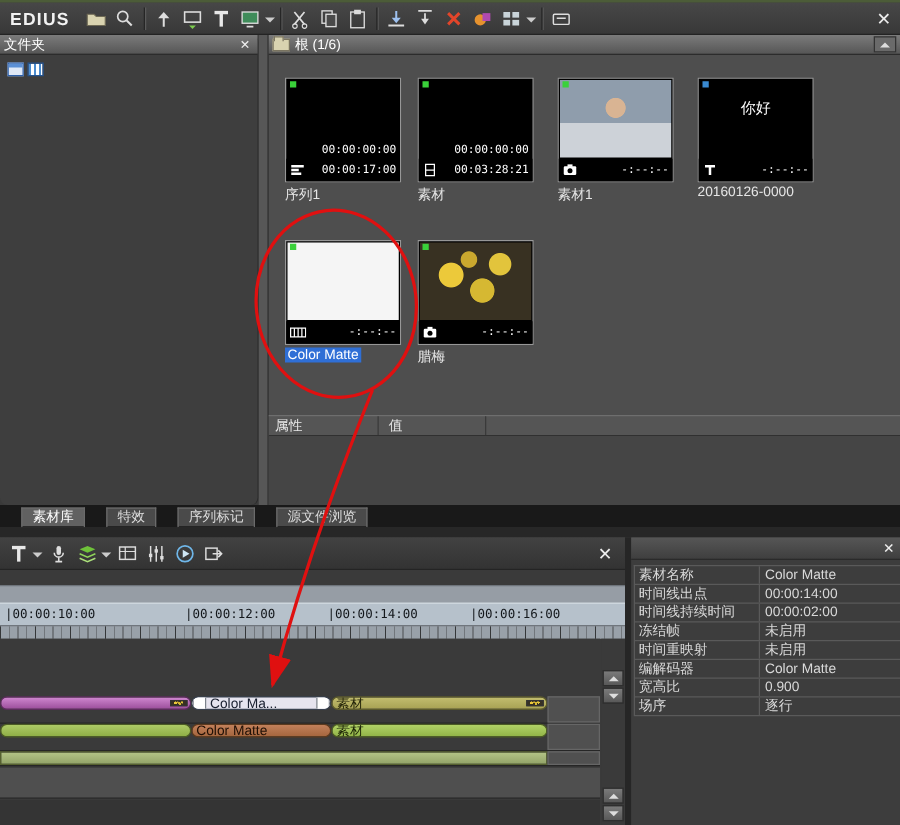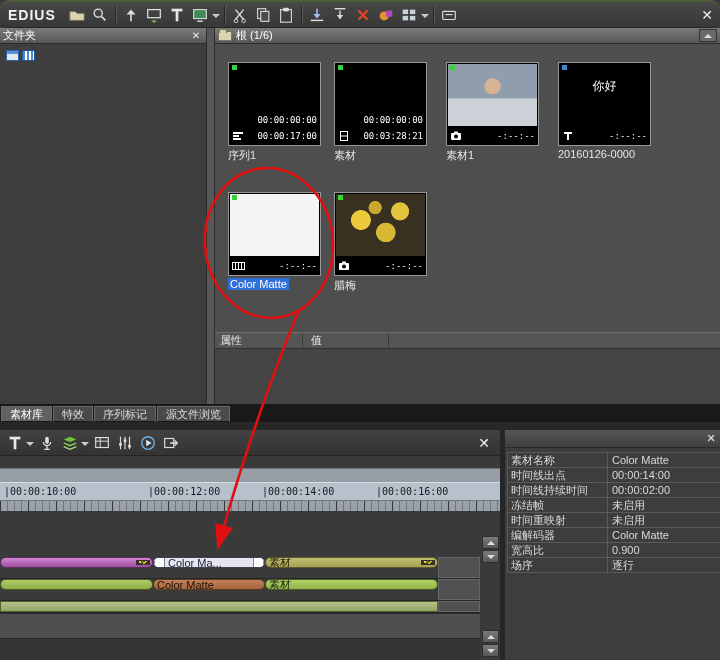--- a/index.html
+++ b/index.html
@@ -2,21 +2,21 @@
 <html><head>
 <meta charset="utf-8">
 <style>
   html,body{margin:0;padding:0;background:#222;}
   *{box-sizing:border-box;font-family:"Liberation Sans",sans-serif;}
   #app{position:relative;width:720px;height:660px;background:#3a3a3a;overflow:hidden;
        font-size:11px;color:#ddd;-webkit-user-select:none;user-select:none;}
   .abs{position:absolute;}
   
   .titlebar{left:0;top:0;width:720px;height:28px;background:linear-gradient(#474747,#383838);
-            border-top:2px solid #4c5c38;border-bottom:1px solid #232323;display:flex;align-items:center;border-radius:9px;}
+            border-top:2px solid #4c5c38;border-bottom:1px solid #232323;display:flex;align-items:center;}
   .logo{font-weight:bold;font-size:14px;letter-spacing:1px;color:#f2f2f2;padding:0 10px 0 8px;}
   .tbi{width:23px;height:22px;display:flex;align-items:center;justify-content:center;flex:0 0 auto;}
   .tbsep{width:2px;height:18px;margin:0 3px;border-left:1px solid #262626;border-right:1px solid #5a5a5a;flex:0 0 auto;}
   .caret{width:0;height:0;border:4px solid transparent;border-top-color:#ccc;margin:6px 1px 0 0;flex:0 0 auto;}
   .close-x{margin-left:auto;width:26px;height:22px;display:flex;align-items:center;justify-content:center;
            color:#eee;font-size:14px;cursor:default;}
   
   .phead{height:16px;background:linear-gradient(#7b7b7b,#565656);border-bottom:1px solid #2c2c2c;
          display:flex;align-items:center;font-size:11px;color:#fff;padding:0 3px;}
   .phead .px{margin-left:auto;font-size:10px;color:#eee;width:14px;text-align:center;}
@@ -56,21 +56,21 @@
   .img-title{display:flex;align-items:flex-start;justify-content:center;color:#fff;font-size:12px;padding-top:14px;}
   
   .bprops-head{left:215px;top:332px;width:505px;height:17px;background:#555;
       border-top:1px solid #6e6e6e;border-bottom:1px solid #303030;display:flex;align-items:center;font-size:11px;color:#e8e8e8;}
   .bprops-head .c1{padding-left:5px;width:88px;border-right:1px solid #3a3a3a;}
   .bprops-head .c2{padding-left:8px;width:86px;border-right:1px solid #3a3a3a;}
   .bprops-body{left:215px;top:349px;width:505px;height:55px;background:#454545;}
   
   .tabsrow{left:0;top:404px;width:720px;height:18px;background:#191919;display:flex;align-items:flex-end;padding-left:1px;}
   .tab{height:16px;line-height:15px;padding:0 8px;background:#4a4a4a;border:1px solid #6a6a6a;
-       border-bottom-color:#191919;color:#ddd;font-size:11px;margin-right:1px;}
+       border-bottom-color:#191919;color:#ddd;font-size:11px;margin-right:1px;margin-left:16px;}
   .tab.active{background:#616161;color:#fff;}
   .hgap{left:0;top:422px;width:720px;height:8px;background:#272727;}
   
   .tl-panel{left:0;top:430px;width:500px;height:230px;background:#3a3a3a;}
   .tl-toolbar{left:0;top:430px;width:500px;height:26px;background:linear-gradient(#424242,#333);
               border-bottom:1px solid #242424;display:flex;align-items:center;padding-left:3px;}
   .tl-band{left:0;top:468px;width:500px;height:14px;background:#969da5;border-top:1px solid #6e747b;}
   .tl-ruler{left:0;top:482px;width:500px;height:18px;background:#b6c1cb;border-top:1px solid #d5dde4;color:#1c1c1c;}
   .rlab{position:absolute;top:3px;font-family:"DejaVu Sans Mono",monospace;font-size:10px;color:#14181c;}
   .tl-ticks{left:0;top:500px;width:500px;height:11px;background:#99a1a9;border-top:1px solid #70767d;

